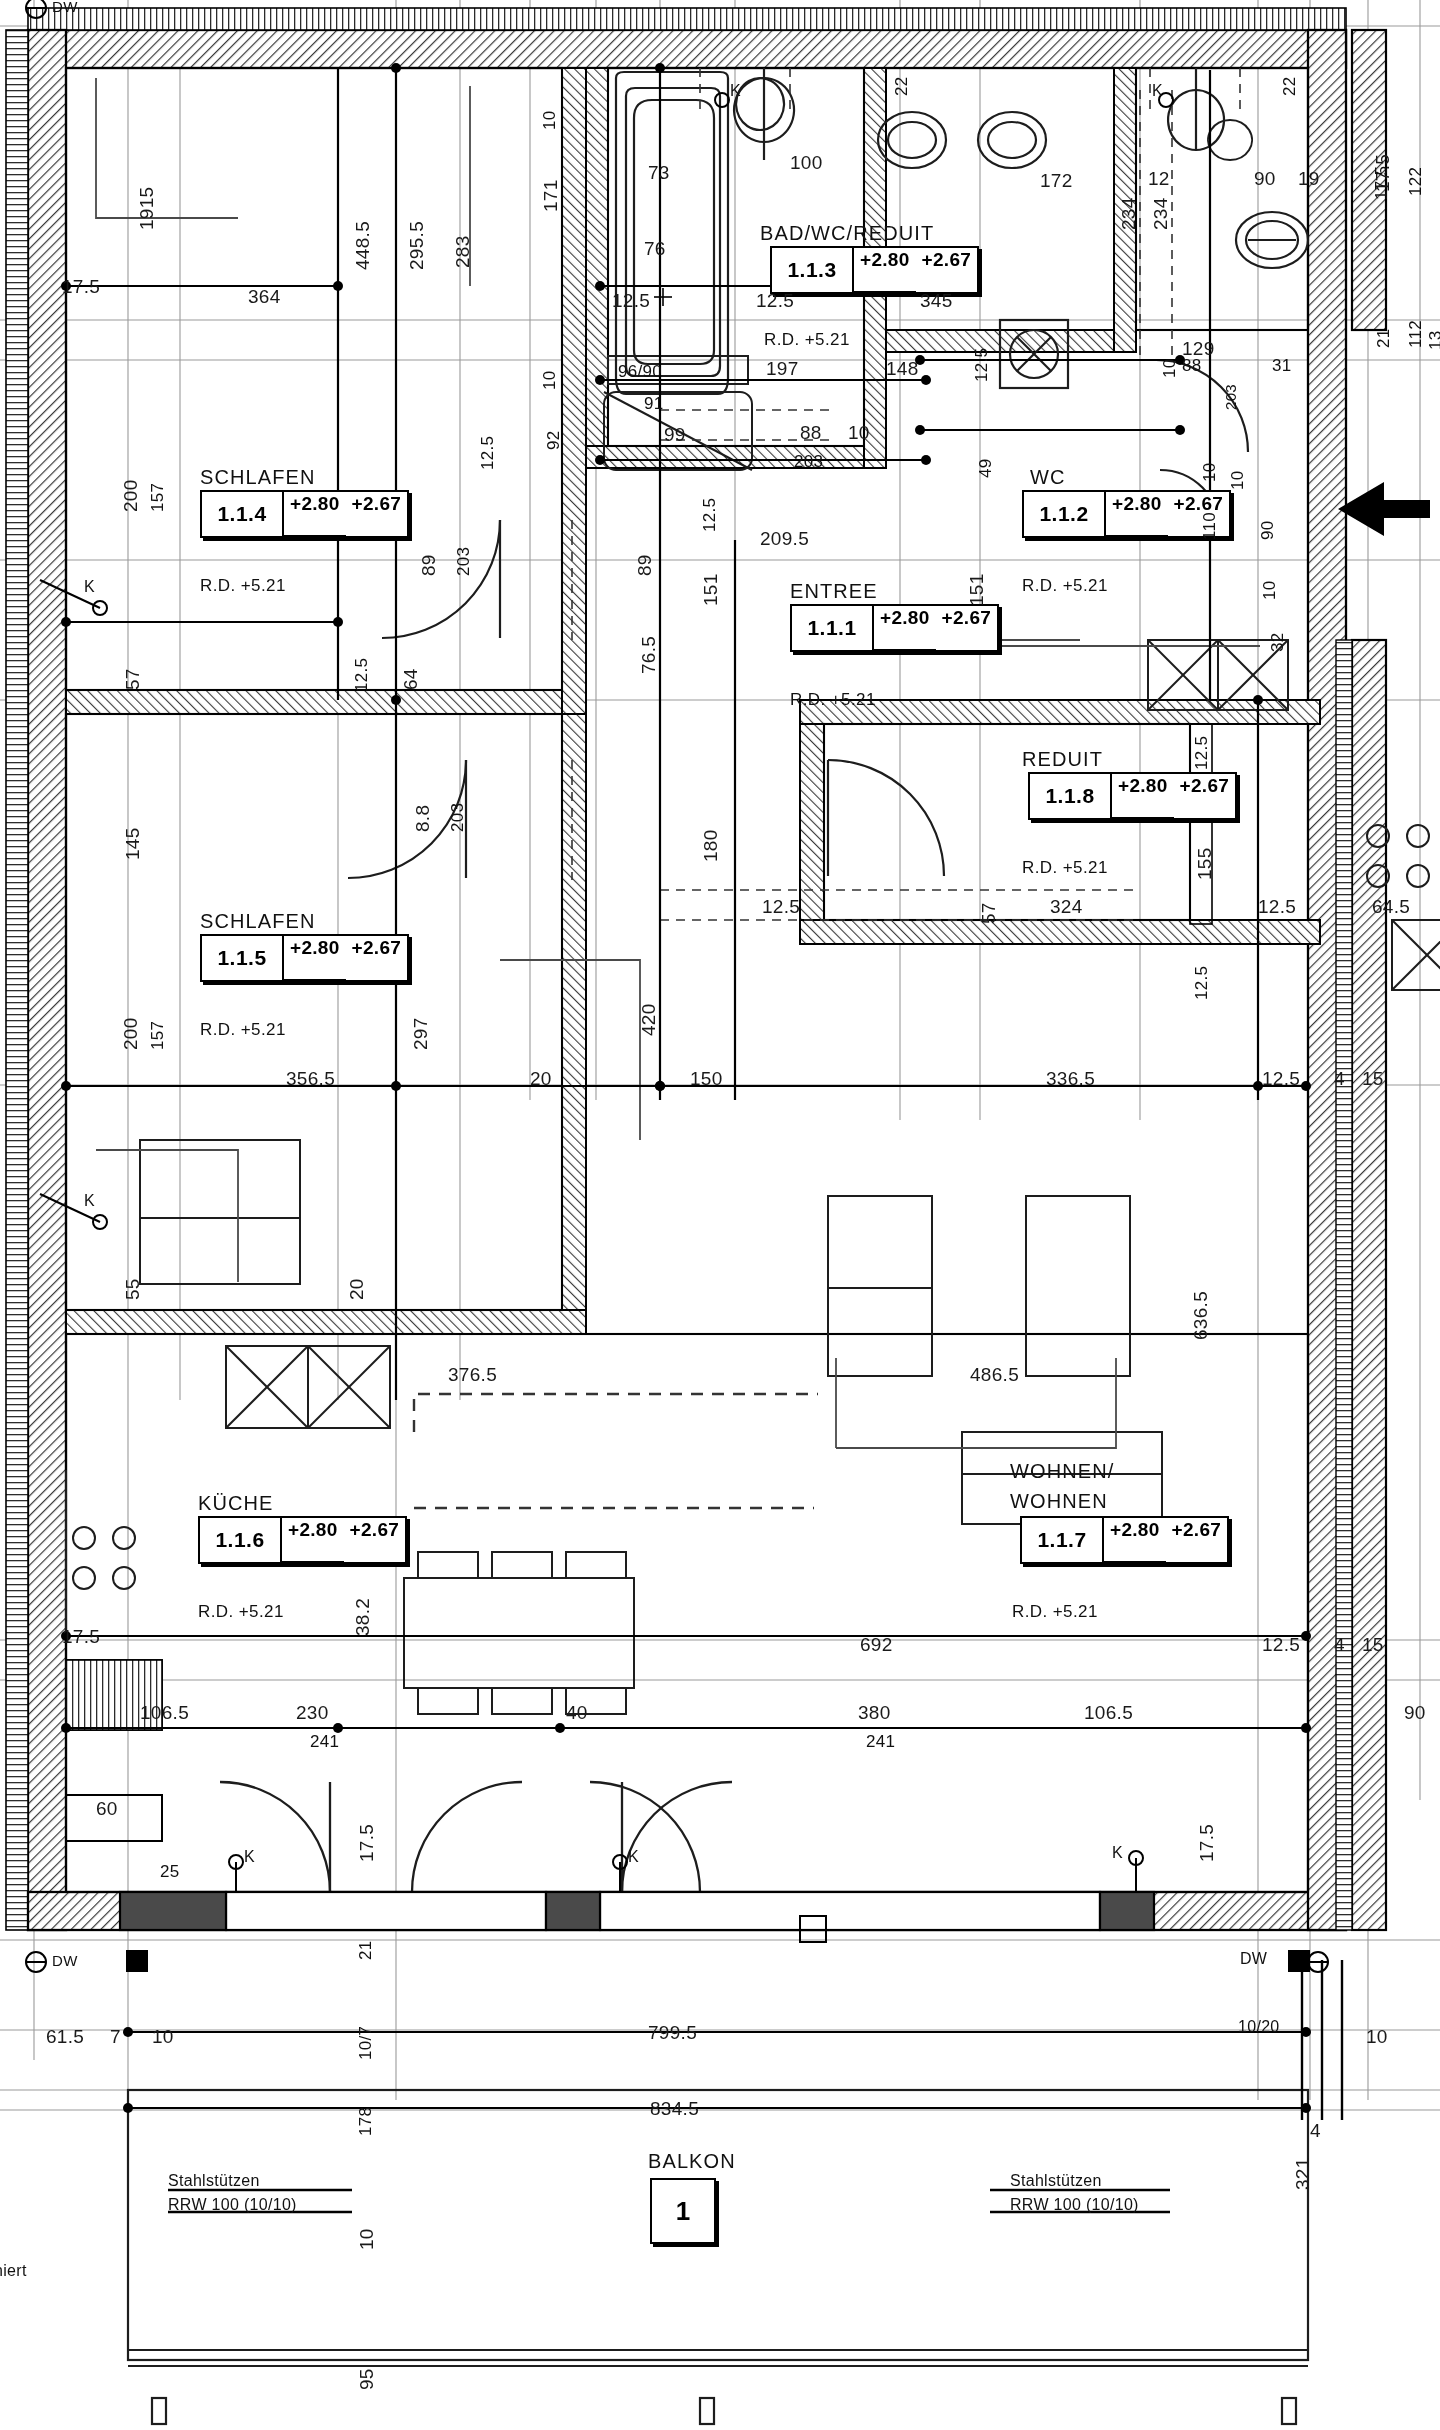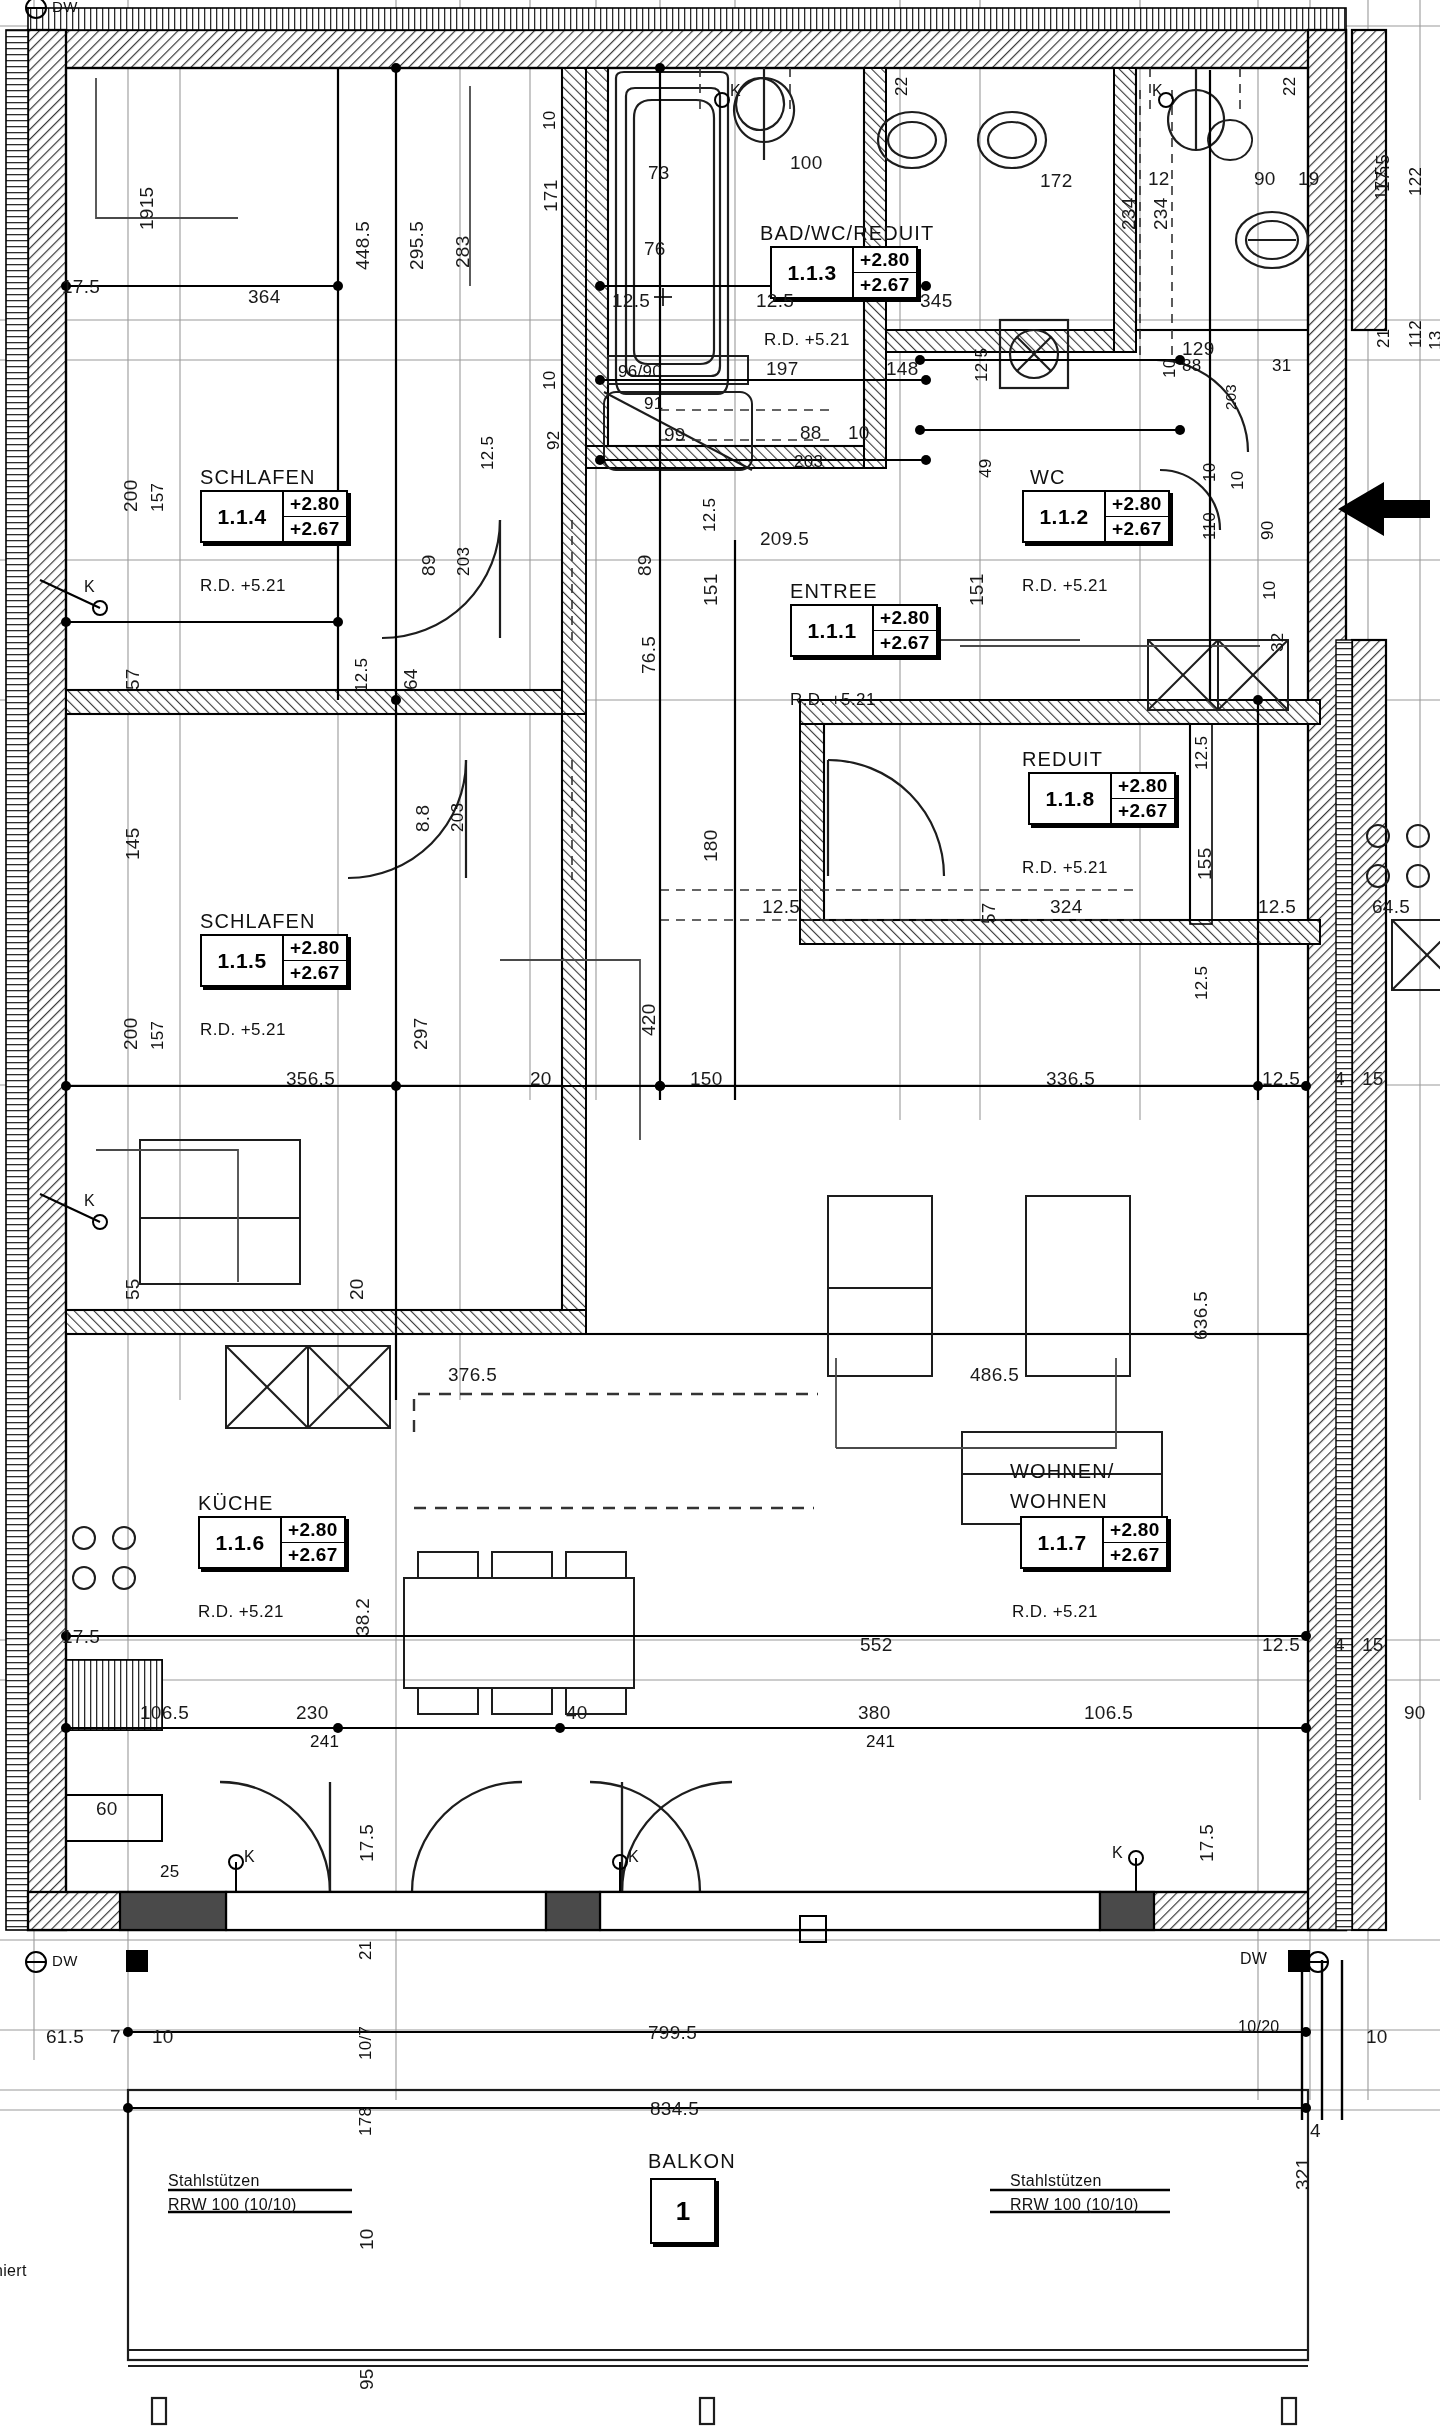--- a/index.html
+++ b/index.html
@@ -18,21 +18,21 @@
   .rname{font-size:20px;letter-spacing:1.1px;color:#111;}
   .rd{font-size:17px;letter-spacing:.4px;}
   .small{font-size:16px;}
   .tiny{font-size:15px;}
 
   
   .tag{position:absolute;display:flex;border:2.2px solid #000;background:#fff;
        box-shadow:3px 3px 0 #000;}
   .tag .num{display:flex;align-items:center;justify-content:center;
        font-size:21px;font-weight:bold;padding:10px 9px;min-width:62px;letter-spacing:.5px;}
-  .tag .hts{display:flex;flex-direction:column;border-left:2.2px solid #000;min-width:62px;}
+  .tag .hts{display:flex;flex-direction:row;border-left:2.2px solid #000;min-width:62px;}
   .tag .hts span{font-size:19px;font-weight:bold;padding:1px 6px;text-align:left;letter-spacing:.3px;}
   .tag .hts span:first-child{border-bottom:1.6px solid #000;}
 
   
   .bbox{position:absolute;border:2.6px solid #000;background:#fff;
         display:flex;align-items:center;justify-content:center;
         font-size:26px;font-weight:bold;box-shadow:3px 3px 0 #000;}
 </style>
 </head>
 <body>
@@ -629,21 +629,21 @@
   <div class="t dim-s rot" style="left:1192px;top:1000px;">12.5</div>
   <div class="t dim-s rot" style="left:1200px;top:482px;">10</div>
   <div class="t dim-s rot" style="left:1258px;top:540px;">90</div>
   <div class="t dim-s rot" style="left:1260px;top:600px;">10</div>
   <div class="t dim-s rot" style="left:1268px;top:652px;">32</div>
   <div class="t dim-s rot" style="left:1200px;top:540px;">110</div>
   <div class="t dim-s rot" style="left:1228px;top:490px;">10</div>
 
   <div class="t dim" style="left:62px;top:1626px;">17.5</div>
   <div class="t dim rot" style="left:352px;top:1636px;">38.2</div>
-  <div class="t dim" style="left:860px;top:1634px;">552</div>
+  <div class="t dim" style="left:860px;top:1634px;">692</div>
   <div class="t dim" style="left:1262px;top:1634px;">12.5</div>
   <div class="t dim" style="left:1334px;top:1634px;">4</div>
   <div class="t dim" style="left:1362px;top:1634px;">15</div>
   <div class="t dim" style="left:1404px;top:1702px;">90</div>
   <div class="t dim" style="left:140px;top:1702px;">106.5</div>
   <div class="t dim" style="left:296px;top:1702px;">230</div>
   <div class="t dim-s" style="left:310px;top:1732px;">241</div>
   <div class="t dim" style="left:566px;top:1702px;">40</div>
   <div class="t dim" style="left:858px;top:1702px;">380</div>
   <div class="t dim-s" style="left:866px;top:1732px;">241</div>

